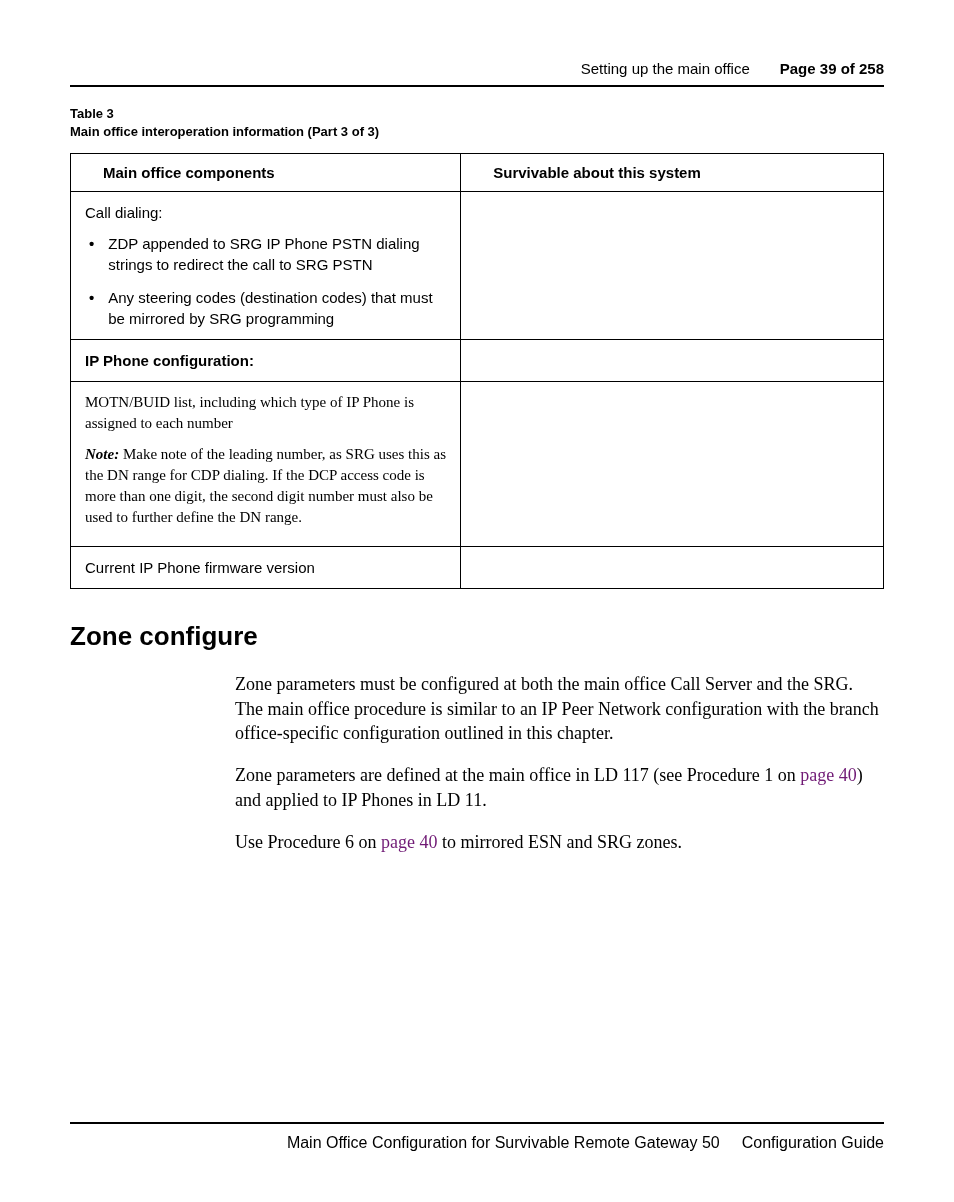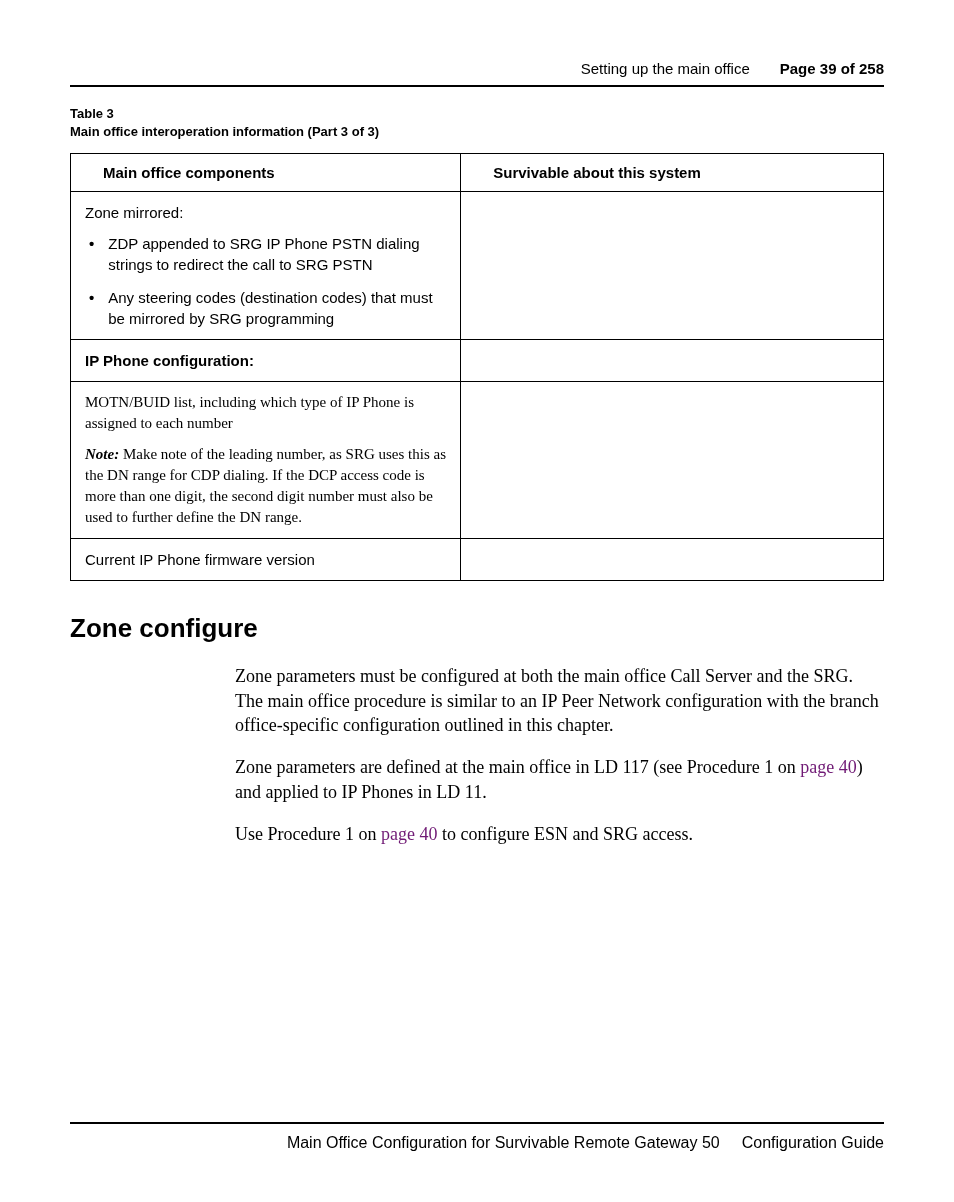--- a/index.html
+++ b/index.html
@@ -89,21 +89,21 @@
     }
     .note-word {
       font-weight: bold;
       font-style: italic;
     }
     .motn-buid-cell p {
       margin-bottom: 10px;
       font-family: Liberation Serif, serif;
     }
     .motn-buid-cell p:last-child {
-      margin-bottom: 0;
+      margin-bottom: 8px;
     }
     .section-heading {
       font-family: Arial, Helvetica, sans-serif;
       font-weight: bold;
       font-size: 26px;
       margin-top: 32px;
       margin-bottom: 20px;
     }
     .body-text {
       font-family: "Times New Roman", Times, serif;
@@ -152,21 +152,21 @@
 <table class="info-table">
   <thead>
     <tr>
       <th>Main office components</th>
       <th>Survivable about this system</th>
     </tr>
   </thead>
   <tbody>
     <tr>
       <td class="left-col zone-dialing-cell">
-        <p class="intro">Zone mirrored:</p>
+        <p class="intro">Call dialing:</p>
         <ul class="bullet-list">
           <li>
             <span class="dot">•</span>
             <span class="txt">ZDP appended to SRG IP Phone PSTN dialing strings to redirect the call to SRG PSTN</span>
           </li>
           <li>
             <span class="dot">•</span>
             <span class="txt">Any steering codes (destination codes) that must be mirrored by SRG programming</span>
           </li>
         </ul>
@@ -193,21 +193,21 @@
 
 <h2 class="section-heading">Zone configure</h2>
 
 <p class="body-text">Zone parameters must be configured at both the main office Call Server and the SRG. The main office procedure is similar to an IP Peer Network configuration with the branch office-specific configuration outlined in this chapter.</p>
 
 <p class="body-text">
   <span>Zone parameters are defined at the main office in LD 117 (see Procedure 1 on </span><span class="link">page 40</span><span>) and applied to IP Phones in LD 11.</span>
 </p>
 
 <p class="body-text">
-  <span>Use Procedure 1 on </span><span class="link">page 40</span><span> to configure ESN and SRG access.</span>
+  <span>Use Procedure 6 on </span><span class="link">page 40</span><span> to mirrored ESN and SRG zones.</span>
 </p>
 
 <div class="footer">
   <hr class="footer-rule">
   <div class="footer-text">
     <span>Main Office Configuration for Survivable Remote Gateway 50</span><span class="gap"></span><span>Configuration Guide</span>
   </div>
 </div>
 
 </body></html>

